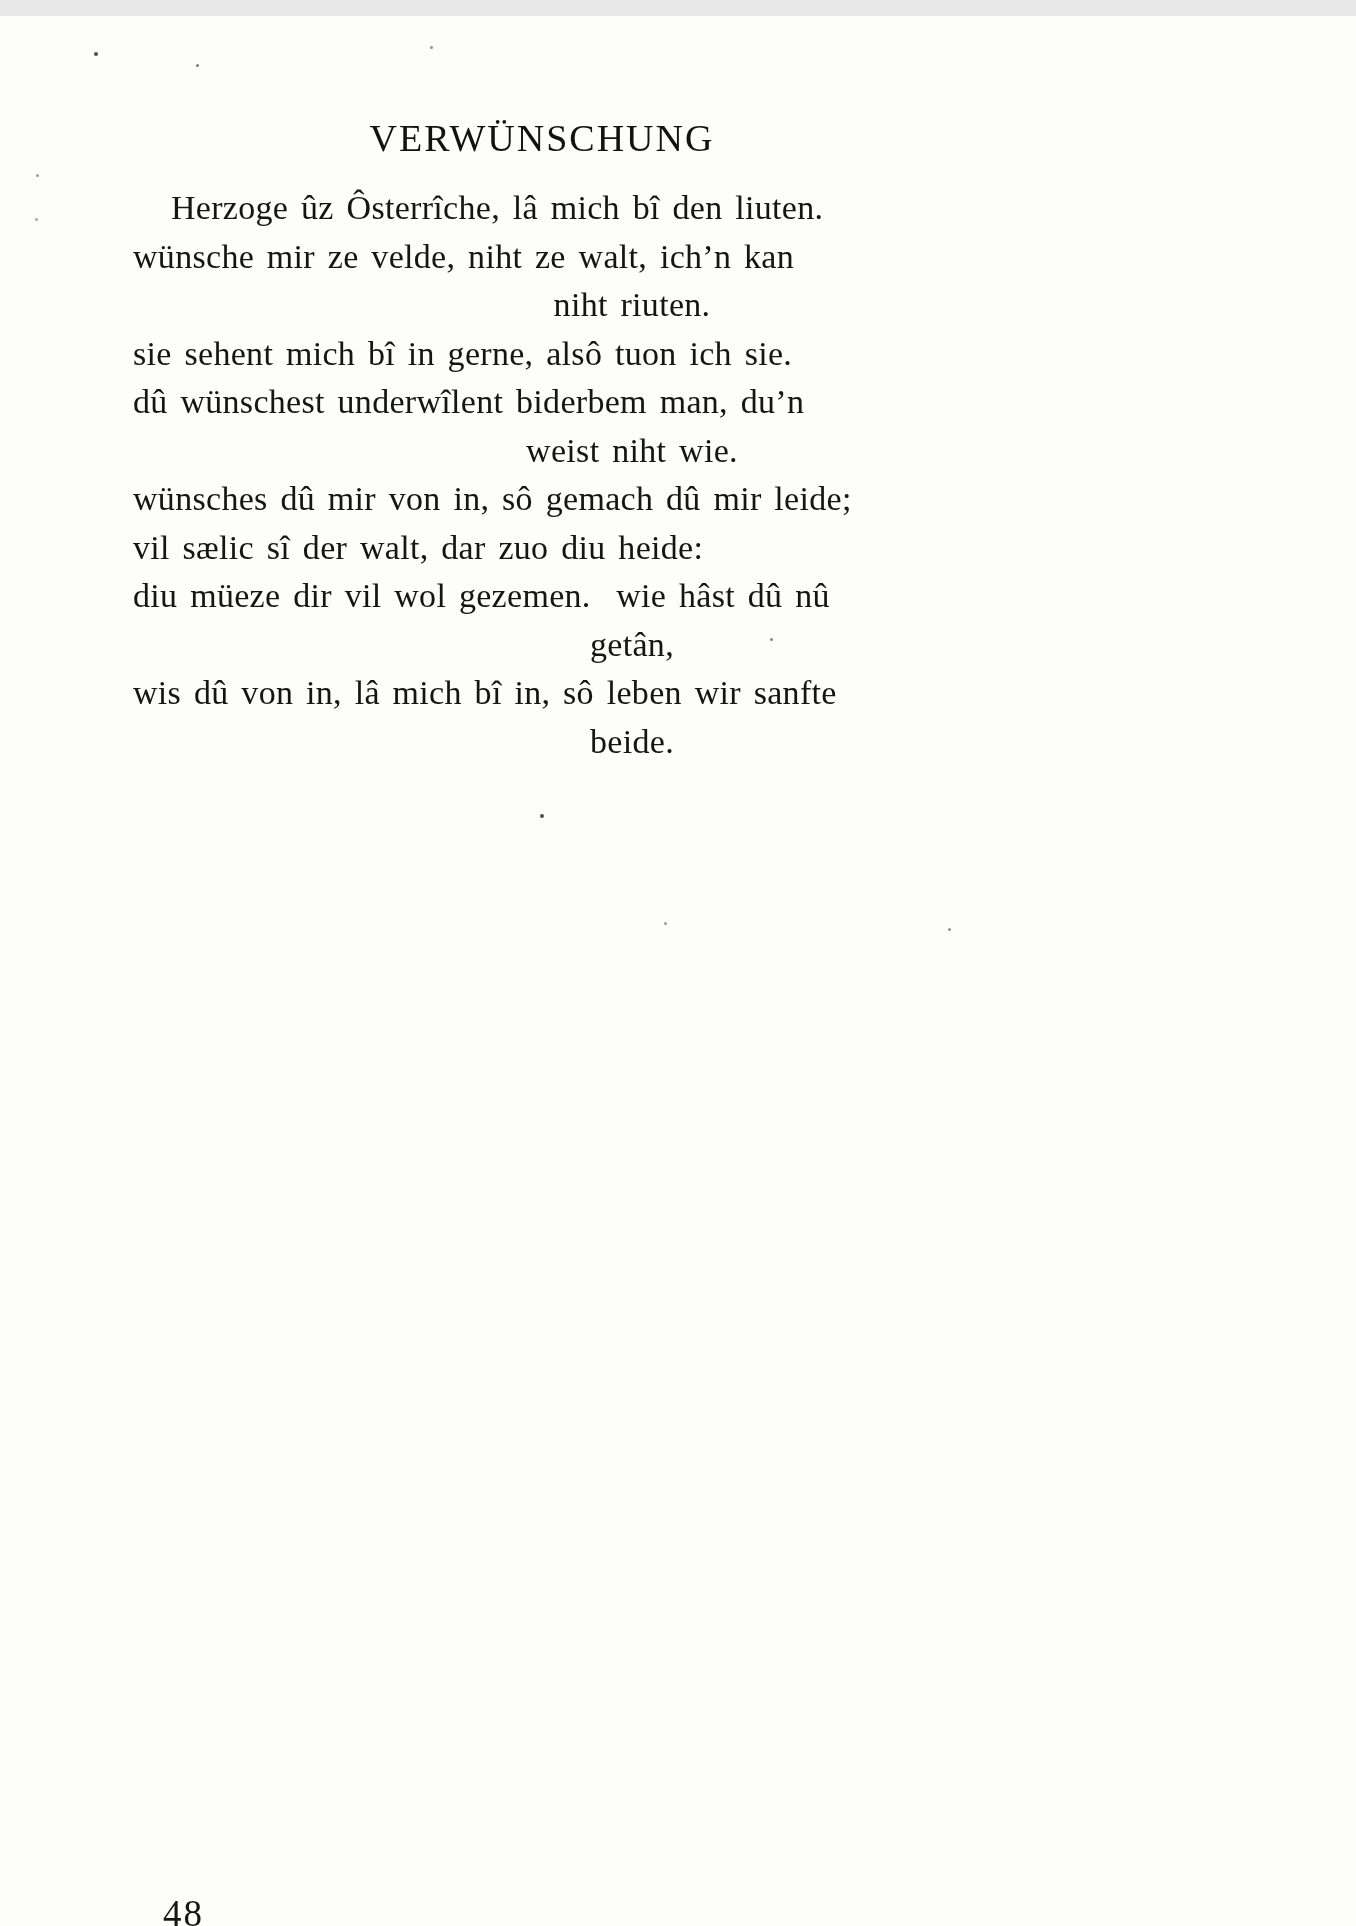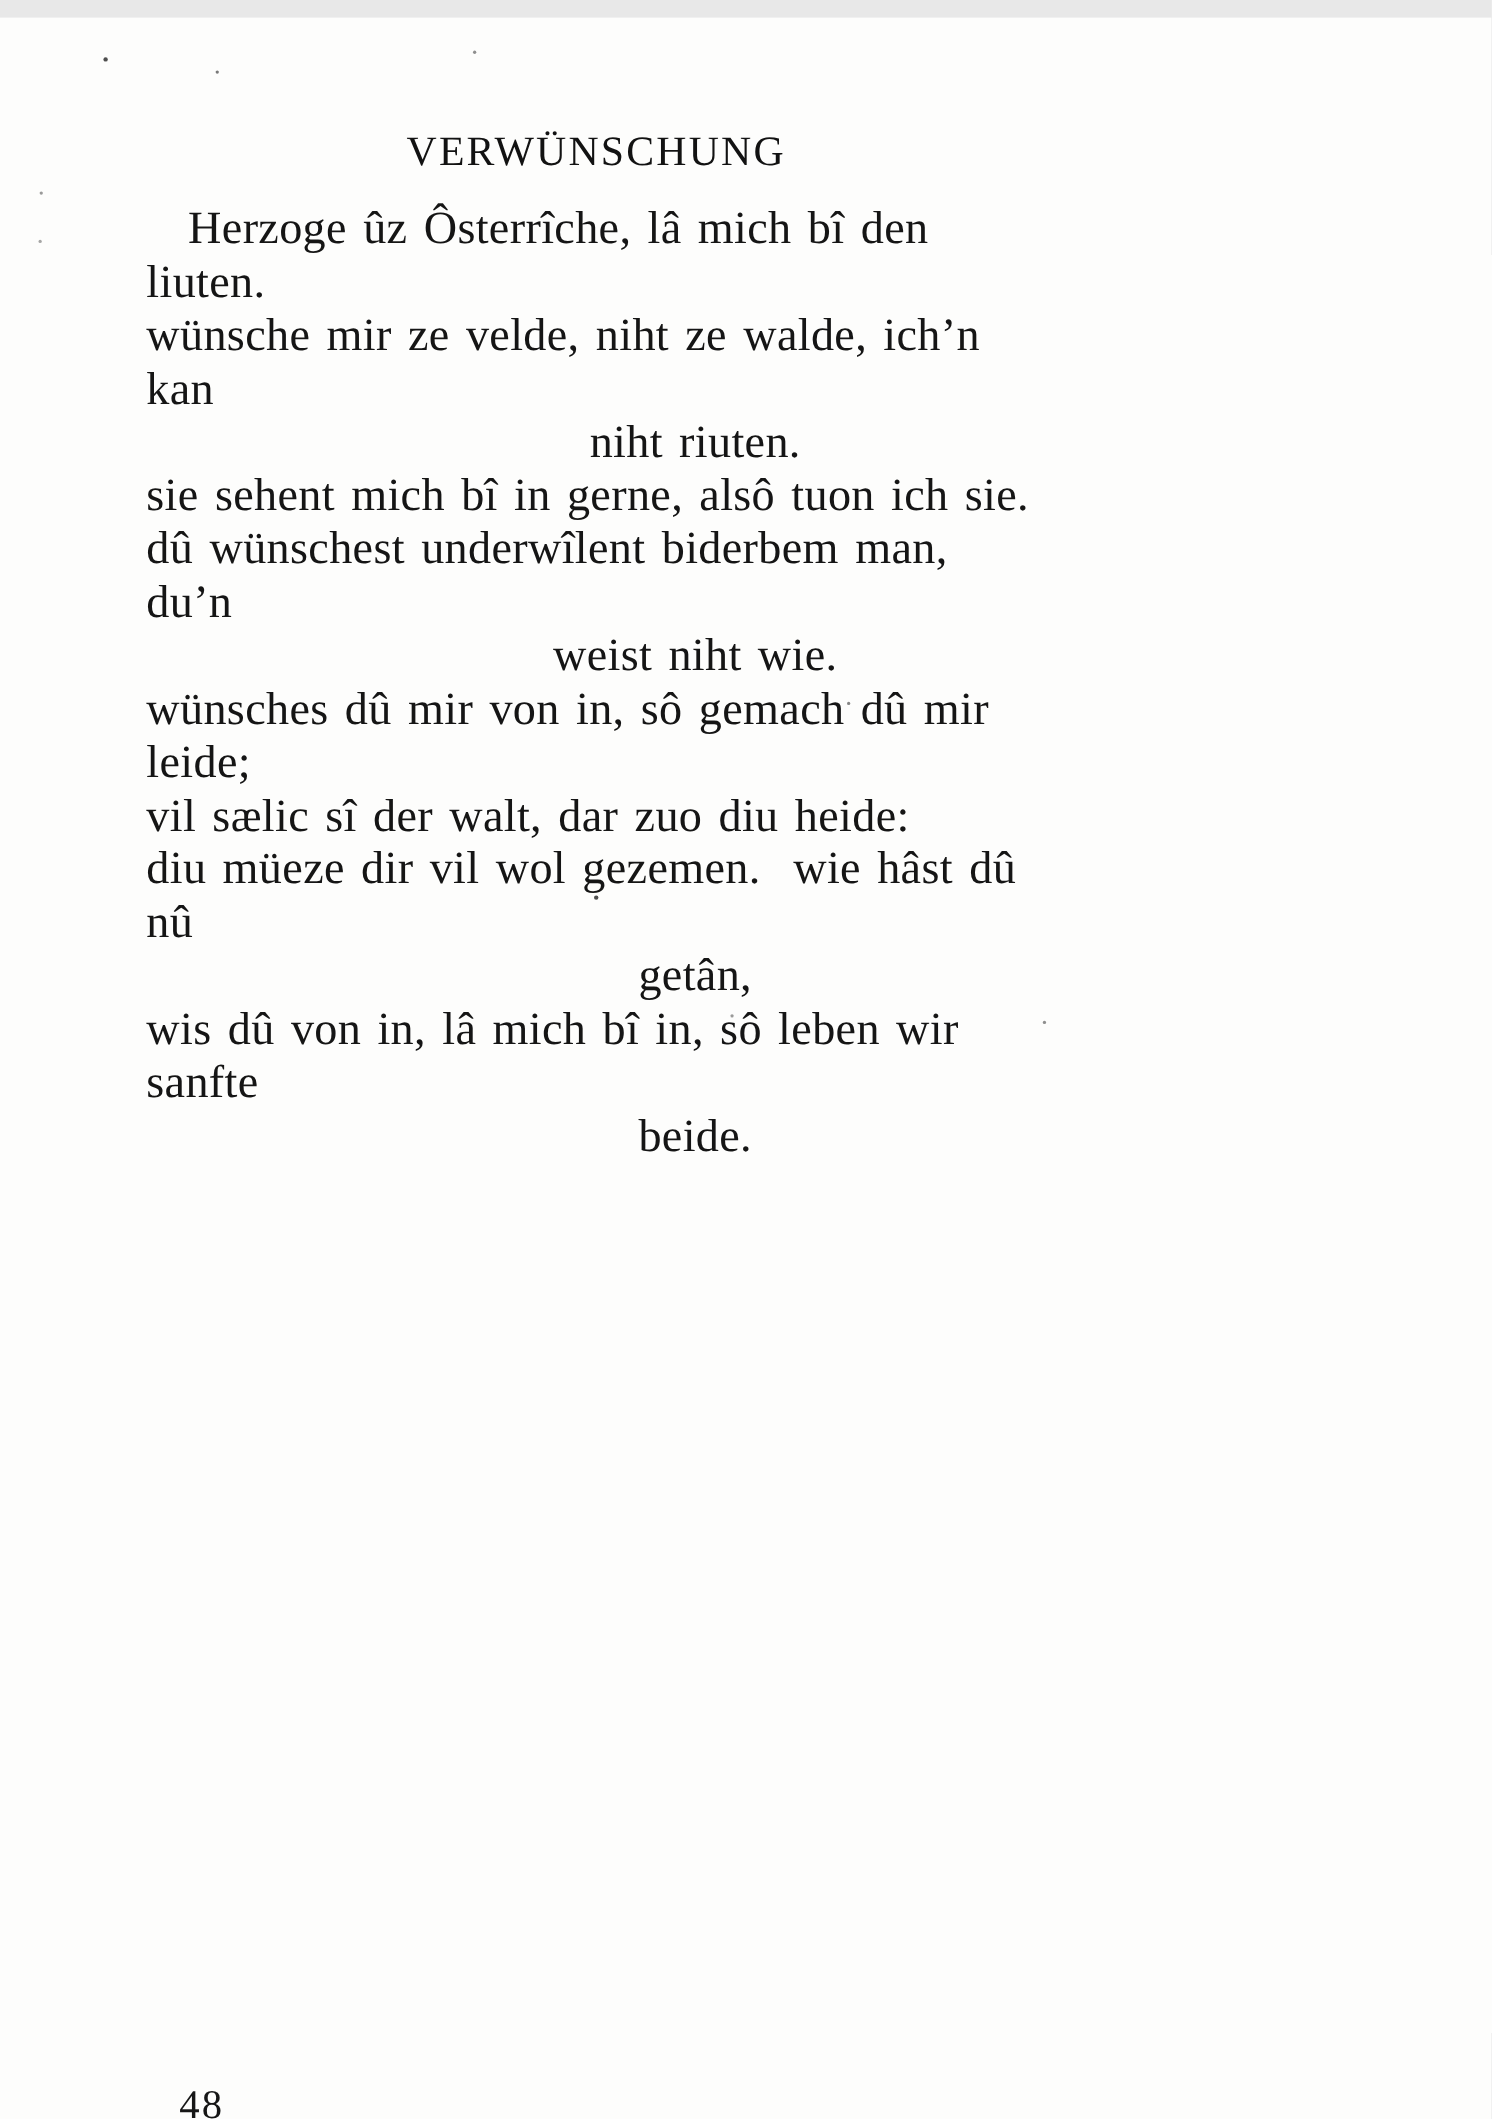--- a/index.html
+++ b/index.html
@@ -26,21 +26,21 @@
   .poem-title {
     margin: 0 0 24px 0;
     text-align: center;
     font-size: 38px;
     font-weight: 400;
     letter-spacing: 2px;
     line-height: 44px;
     color: #121212;
   }
   .poem {
-    font-size: 42px;
+    font-size: 34px;
     line-height: 48.5px;
     word-spacing: 4px;
     letter-spacing: 0.3px;
   }
   .poem-line {
     white-space: pre-wrap;
   }
   .poem-line--first {
     text-indent: 38px;
   }
@@ -76,21 +76,21 @@
   <div class="speck" style="left:540px; top:798px; width:4px; height:4px; opacity:.8;"></div>
   <div class="speck" style="left:664px; top:906px; width:3px; height:3px; opacity:.45;"></div>
   <div class="speck" style="left:948px; top:912px; width:3px; height:3px; opacity:.5;"></div>
 
   <div class="content">
 
     <h1 class="poem-title">VERWÜNSCHUNG</h1>
 
     <div class="poem">
       <div class="poem-line poem-line--first">Herzoge ûz Ôsterrîche, lâ mich bî den liuten.</div>
-      <div class="poem-line">wünsche mir ze velde, niht ze walde, ich’n kan</div>
+      <div class="poem-line">wünsche mir ze velde, niht ze walt, ich’n kan</div>
       <div class="poem-line poem-line--cont">niht riuten.</div>
       <div class="poem-line">sie sehent mich bî in gerne, alsô tuon ich sie.</div>
       <div class="poem-line">dû wünschest underwîlent biderbem man, du’n</div>
       <div class="poem-line poem-line--cont">weist niht wie.</div>
       <div class="poem-line">wünsches dû mir von in, sô gemach dû mir leide;</div>
       <div class="poem-line">vil sælic sî der walt, dar zuo diu heide:</div>
       <div class="poem-line">diu müeze dir vil wol gezemen.  wie hâst dû nû</div>
       <div class="poem-line poem-line--cont">getân,</div>
       <div class="poem-line">wis dû von in, lâ mich bî in, sô leben wir sanfte</div>
       <div class="poem-line poem-line--cont">beide.</div>

